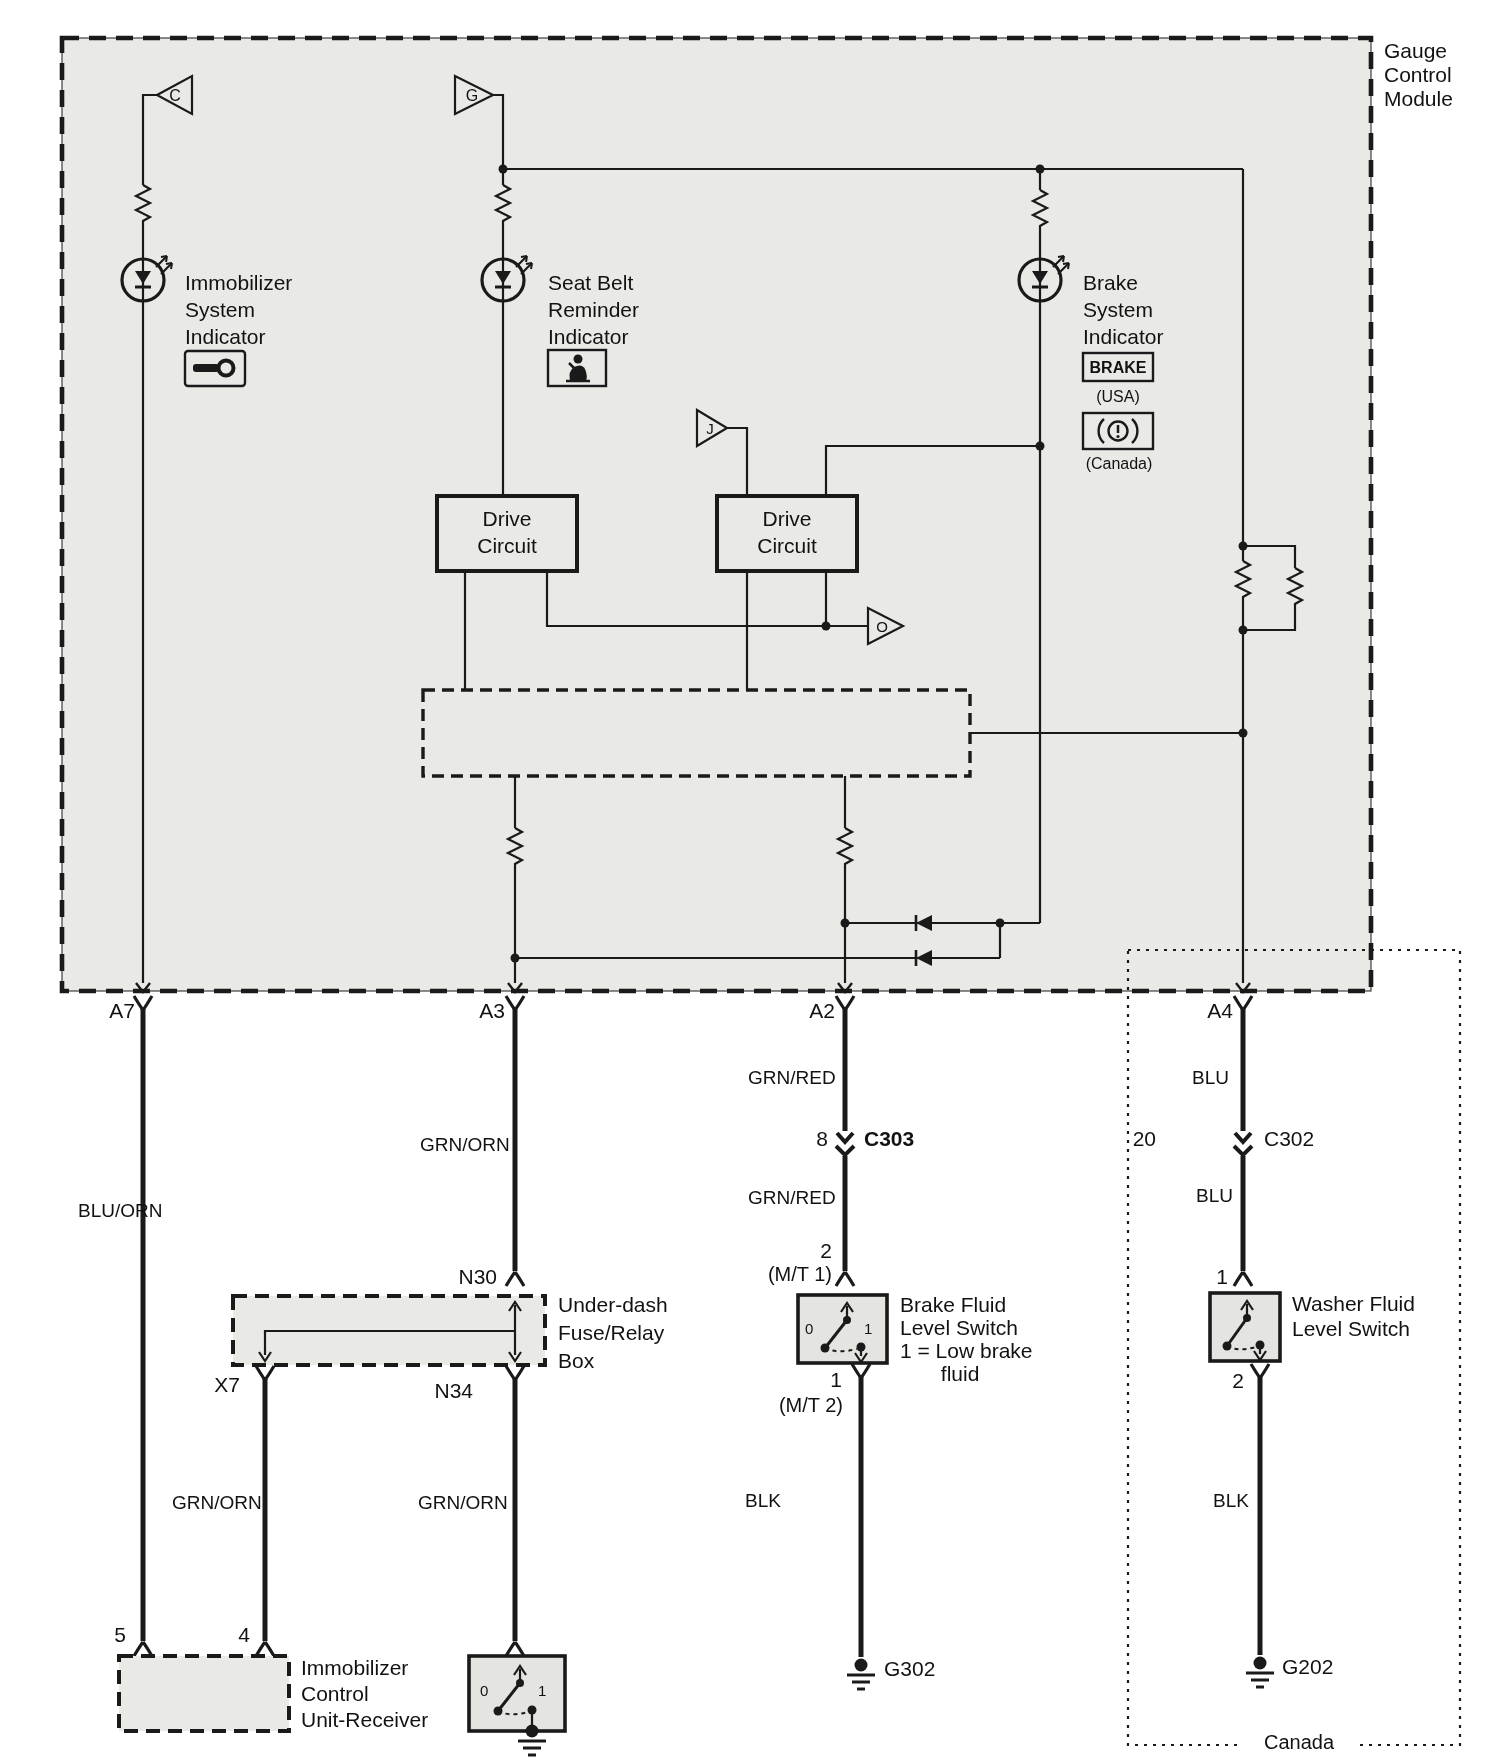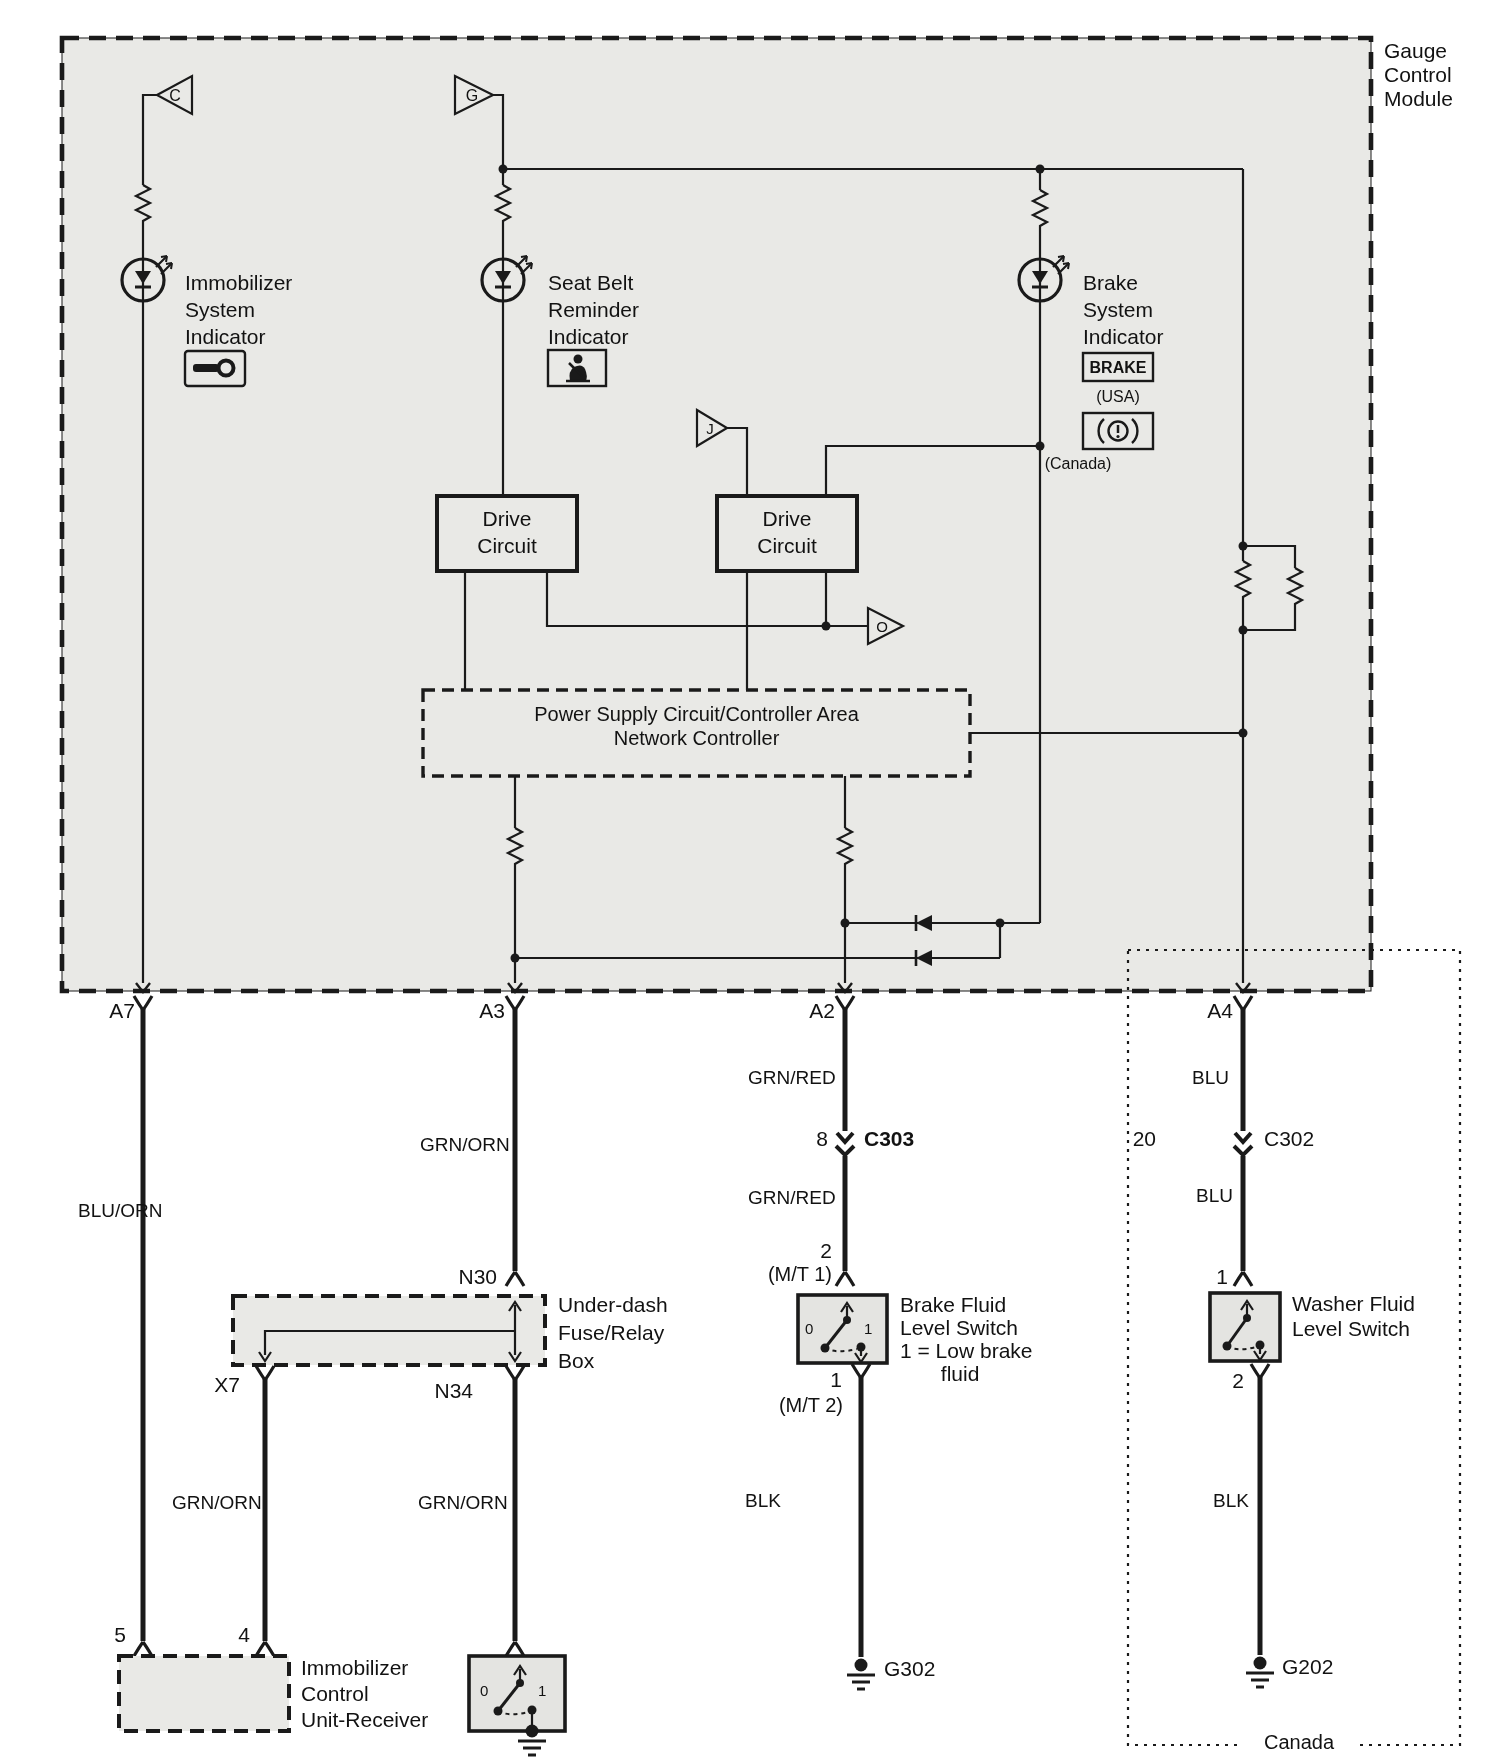--- a/index.html
+++ b/index.html
@@ -269,33 +269,31 @@
 Indicator</span>
 <span class="lbl" style="left:548px;top:256px;font-size:21px;line-height:27px;">Seat Belt
 Reminder
 Indicator</span>
 <span class="lbl" style="left:1083px;top:256px;font-size:21px;line-height:27px;">Brake
 System
 Indicator</span>
 
 <span class="lbl bold ctr" style="left:1083px;top:345px;width:70px;font-size:16px;">BRAKE</span>
 <span class="lbl ctr small" style="left:1083px;top:374px;width:70px;">(USA)</span>
-<span class="lbl ctr small" style="left:1036px;top:441px;width:84px;">(Canada)</span>
+<span class="lbl ctr small" style="left:1077px;top:441px;width:84px;">(Canada)</span>
 
 <span class="lbl ctr small" style="left:160px;top:73px;width:30px;">C</span>
 <span class="lbl ctr small" style="left:455px;top:73px;width:34px;">G</span>
 <span class="lbl ctr tiny" style="left:696px;top:406px;width:28px;">J</span>
 <span class="lbl ctr tiny" style="left:866px;top:604px;width:32px;">O</span>
 
 <span class="lbl ctr" style="left:437px;top:492px;width:140px;font-size:21px;line-height:27px;">Drive
 Circuit</span>
 <span class="lbl ctr" style="left:717px;top:492px;width:140px;font-size:21px;line-height:27px;">Drive
 Circuit</span>
-<span class="lbl ctr" style="left:423px;top:689px;width:547px;font-size:20px;line-height:24px;">Power Supply Circuit/Controller Area
-Network Controller</span>
 
 <span class="lbl pin rt" style="left:80px;top:984px;width:55px;">A7</span>
 <span class="lbl pin rt" style="left:450px;top:984px;width:55px;">A3</span>
 <span class="lbl pin rt" style="left:780px;top:984px;width:55px;">A2</span>
 <span class="lbl pin rt" style="left:1178px;top:984px;width:55px;text-align:right;">A4</span>
 
 <span class="lbl" style="left:78px;top:1186px;font-size:19px;">BLU/ORN</span>
 <span class="lbl" style="left:420px;top:1120px;font-size:19px;">GRN/ORN</span>
 <span class="lbl" style="left:748px;top:1053px;font-size:19px;">GRN/RED</span>
 <span class="lbl" style="left:748px;top:1173px;font-size:19px;">GRN/RED</span>

